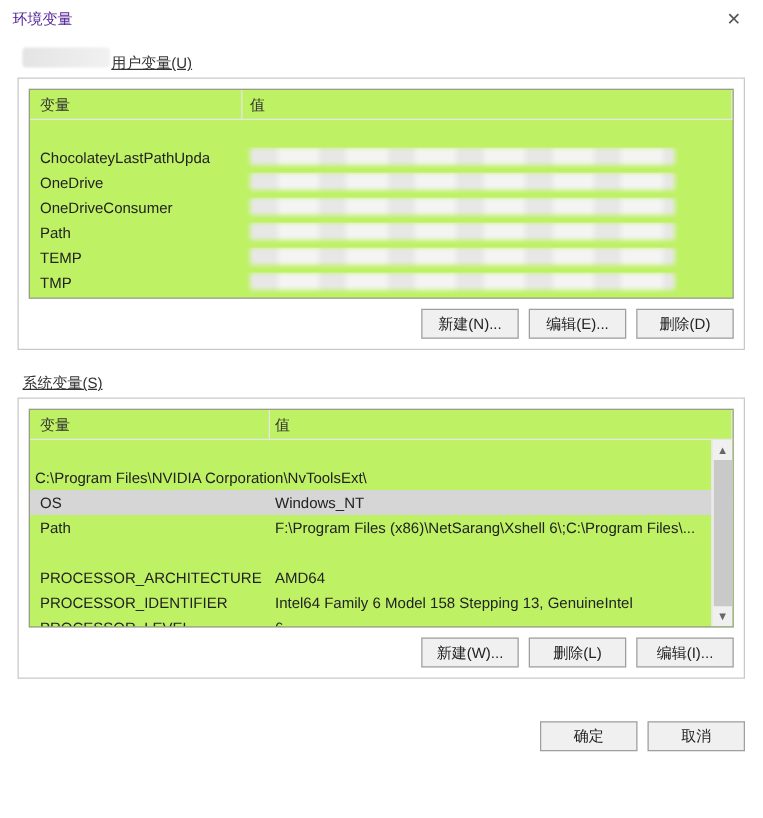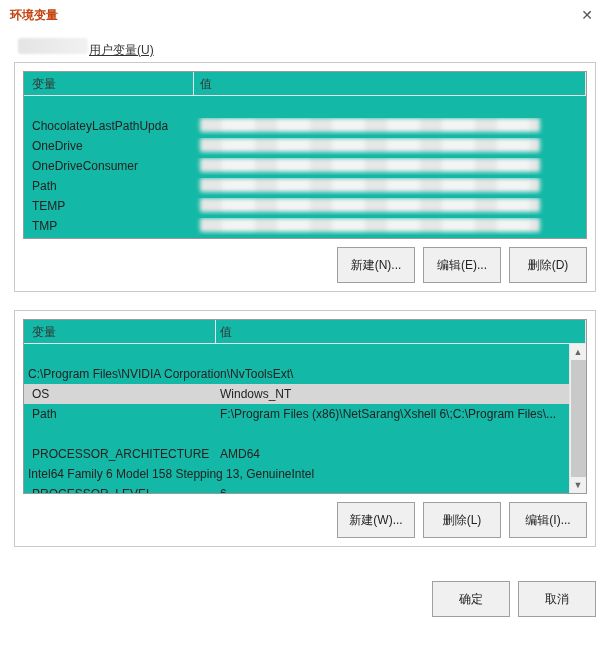--- a/index.html
+++ b/index.html
@@ -7,41 +7,41 @@
     width: 610px; height: 654px;
     font-family: "Microsoft YaHei", "Segoe UI", sans-serif;
     font-size: 12px;
     background: #fff; color: #333;
     overflow: hidden;
   }
   .titlebar {
     height: 30px; display: flex; align-items: center; justify-content: space-between;
     padding: 0 8px 0 10px; border-bottom: 0px solid #ddd;
   }
-  .titlebar .title { font-size: 12px; color: #c2410c; font-weight: bold; }
+  .titlebar .title { font-size: 12px; color: #4c1d95; }
   .titlebar .close { font-size: 14px; color: #555; width: 30px; height: 24px; display:flex; align-items:center; justify-content:center; cursor:pointer; }
   .content { padding: 8px 14px 12px 14px; }
   .group { margin-bottom: 18px; position: relative; }
   .group-head {
     font-size: 12px; color: #333; padding: 0 0 3px 4px; display:flex; align-items:baseline;text-decoration:underline;
   }
   .redacted-name {
     display:inline-block; width:70px; height:16px;
     background: linear-gradient(90deg,#e4e4e4,#f1f1f1);
     border-radius:3px; margin-right:1px;
     filter: blur(1px);
   }
   .group-box {
     border: 1px solid #c9c9c9;
     padding: 8px;
   }
   .listview {
     border: 1px solid #9a9a9a;
     height: 168px;
-    overflow: hidden; position: relative; background: #14b8a6;
+    overflow: hidden; position: relative; background: #bef264;
   }
   .listview.sys { height: 175px; }
   .lv-header {
     display: flex; height: 24px; align-items: center;
     font-size: 12px; color: #333; border-bottom: 1px solid #e6e6e6;
   }
   .lv-col1 { flex: 0 0 170px; padding-left: 8px; white-space: nowrap; overflow:hidden; }
   .lv-col2 { flex: 1; padding-left: 6px; white-space: nowrap; overflow:hidden; }
   .lv-header .lv-col1, .lv-header .lv-col2 { border-right: 1px solid #e6e6e6; line-height:24px; }
   .lv-rows { }
@@ -60,21 +60,21 @@
   .scrollbar-vert .arrow { height:16px; width:100%; display:flex; align-items:center; justify-content:center; color:#666; font-size:9px; }
   .scrollbar-vert .thumb { width:15px; flex:1 1 auto; background:#c9c9c9; margin:0 1px; border-radius:0; }
   .redact-blob {
     position:relative; top:0;
     display:inline-block; width:340px; height:14px;
     background: repeating-linear-gradient(90deg,#e7e7e7 0,#e7e7e7 22px,#f4f4f4 22px,#f4f4f4 55px);
     border-radius:2px; filter: blur(2px);
   }
   .btn-row { display:flex; justify-content:flex-end; gap:8px; margin-top:8px; }
   .btn {
-    min-width:78px; height:36px; border:1px solid #9f9f9f; background:#f0f0f0;
+    min-width:78px; height:24px; border:1px solid #9f9f9f; background:#f0f0f0;
     font-size:12px; padding: 0 10px; color:#222; display:flex; align-items:center; justify-content:center;
     cursor:pointer;
   }
   .dialog-btn-row { display:flex; justify-content:flex-end; gap:8px; padding: 0 14px 14px 0; margin-top:4px; }
   .sys-col1 { flex: 0 0 192px; padding-left:8px; }
   .sys-col2 { flex: 1; padding-left:4px; padding-right:18px; }
   .lv-row.sys .lv-col1 { flex:0 0 192px; padding-left:8px; }
   .lv-row.sys .lv-col2 { flex:1; padding-left:4px; padding-right:18px; }
 </style>
 </head>
@@ -127,20 +127,23 @@
       </div>
       <div class="btn-row">
         <button class="btn">新建(N)...</button>
         <button class="btn">编辑(E)...</button>
         <button class="btn">删除(D)</button>
       </div>
     </div>
   </div>
 
   <div class="group">
+    <div class="group-head">
+      <span>系统变量(S)</span>
+    </div>
     <div class="group-box">
       <div class="listview sys">
         <div class="lv-header">
           <div class="lv-col1 sys-col1">变量</div>
           <div class="lv-col2 sys-col2">值</div>
         </div>
         <div class="lv-rows" id="sys-rows">
             <div class="lv-row sys">
               <div class="lv-col2">C:\Program Files\NVIDIA Corporation\NvToolsExt\</div>
             </div>
@@ -152,20 +155,21 @@
               <div class="lv-col1">Path</div>
               <div class="lv-col2">F:\Program Files (x86)\NetSarang\Xshell 6\;C:\Program Files\...</div>
             </div>
             <div class="lv-row sys">
             </div>
             <div class="lv-row sys">
               <div class="lv-col1">PROCESSOR_ARCHITECTURE</div>
               <div class="lv-col2">AMD64</div>
             </div>
             <div class="lv-row sys">
+              <div class="lv-col1">PROCESSOR_IDENTIFIER</div>
               <div class="lv-col2">Intel64 Family 6 Model 158 Stepping 13, GenuineIntel</div>
             </div>
             <div class="lv-row sys">
               <div class="lv-col1">PROCESSOR_LEVEL</div>
               <div class="lv-col2">6</div>
             </div>
           </div>
         <div class="scrollbar-vert">
           <div class="arrow">▲</div>
           <div class="thumb"></div>

